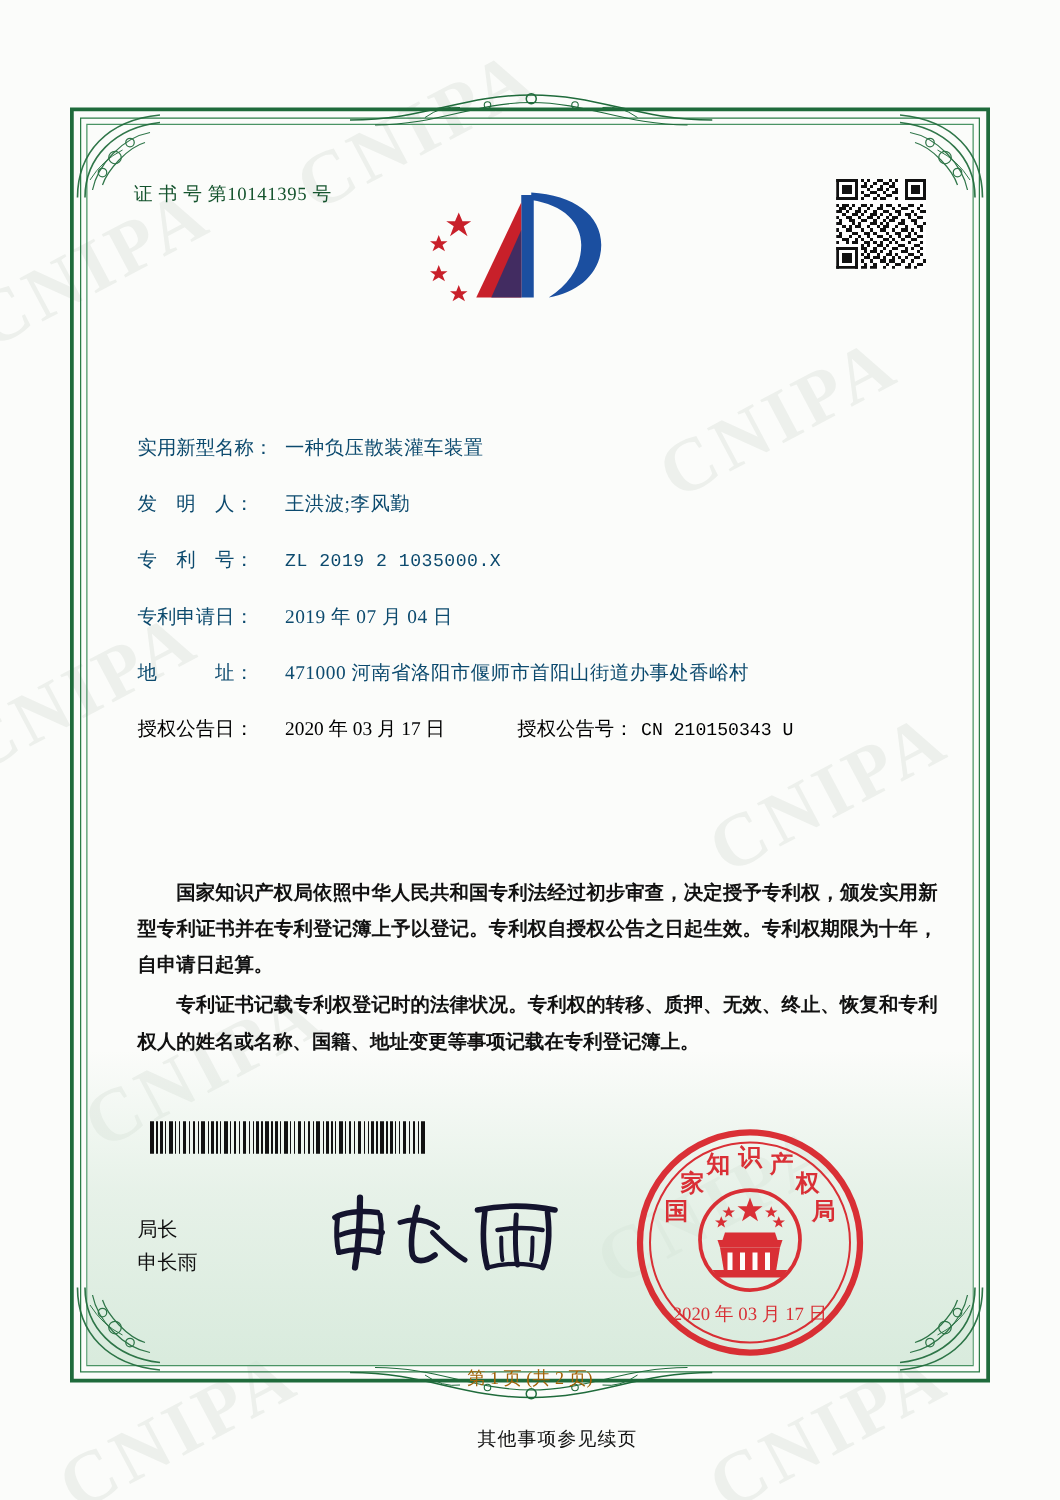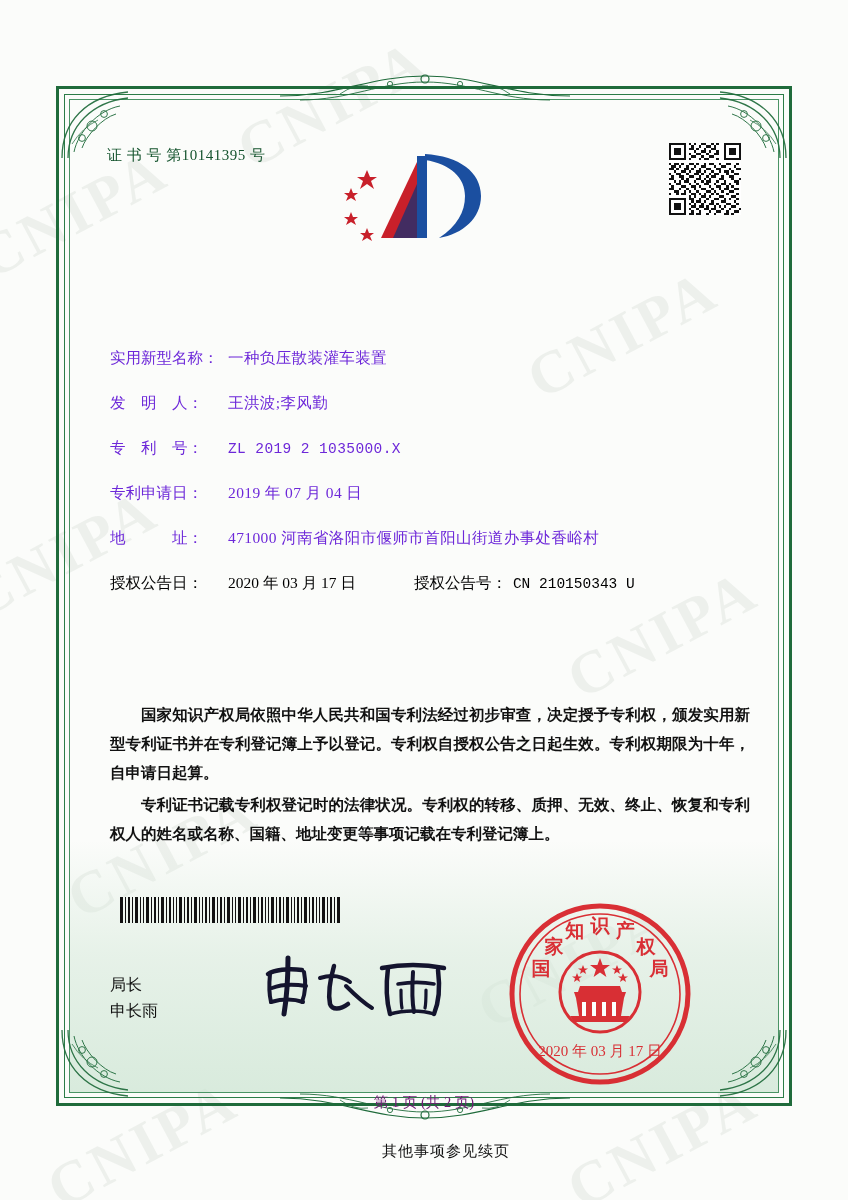--- a/index.html
+++ b/index.html
@@ -97,21 +97,21 @@
   }
 
   .fields {
     position: absolute; left: 110px; top: 348px; width: 640px;
   }
   .field {
     display: flex;
     align-items: baseline;
     margin-bottom: 24px;
     font-size: 15.5px;
-    color: #6d28d9;
+    color: #0c4a6e;
   }
   .field .lbl {
     width: 118px;
     flex: none;
     letter-spacing: 0;
     white-space: nowrap;
   }
   .field .val { letter-spacing: .4px; }
   .mono { font-family: "Liberation Mono", "DejaVu Sans Mono", monospace; font-size: 14.5px; }
 
@@ -143,21 +143,21 @@
     width: 200px; height: 70px;
   }
 
   .seal {
     position: absolute; left: 506px; top: 900px;
     width: 188px; height: 188px;
   }
 
   .page-no {
     position: absolute; left: 0; right: 0; top: 1093px;
-    text-align: center; font-size: 14.5px; color: #701a75;
+    text-align: center; font-size: 14.5px; color: #a16207;
   }
   .footer-note {
     position: absolute; left: 0; right: 0; top: 1142px;
     text-align: center; font-size: 15px; color: #111; letter-spacing: 1px; margin-left: 44px;
   }
 
   
   .wash {
     position: absolute; left: 70px; top: 840px; width: 708px; height: 252px;
     background: linear-gradient(180deg, rgba(226,238,228,0) 0%, rgba(214,233,218,.55) 45%, rgba(205,229,211,.75) 100%);

